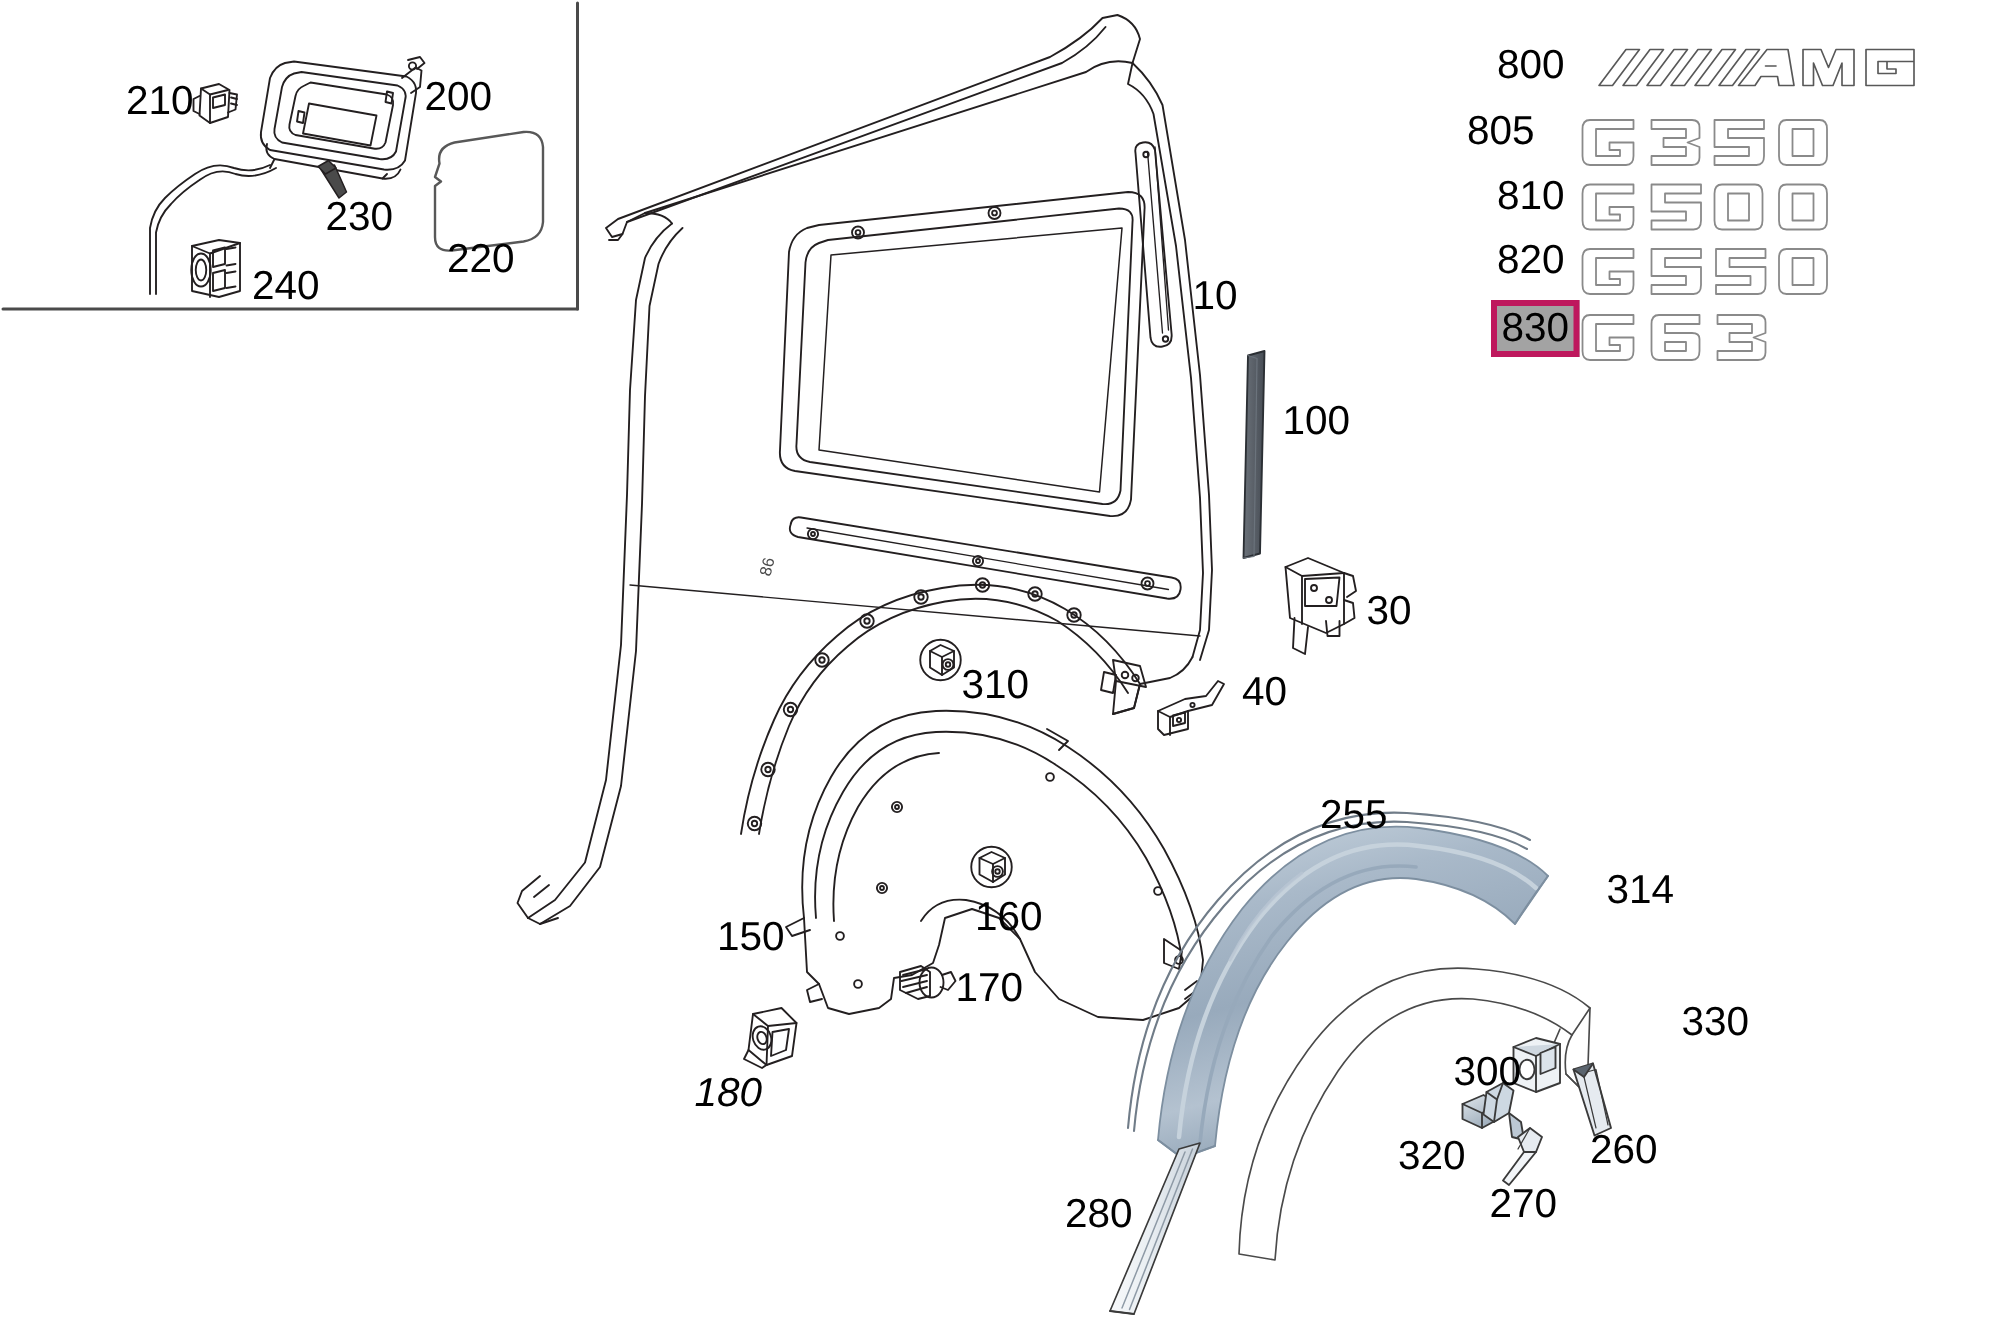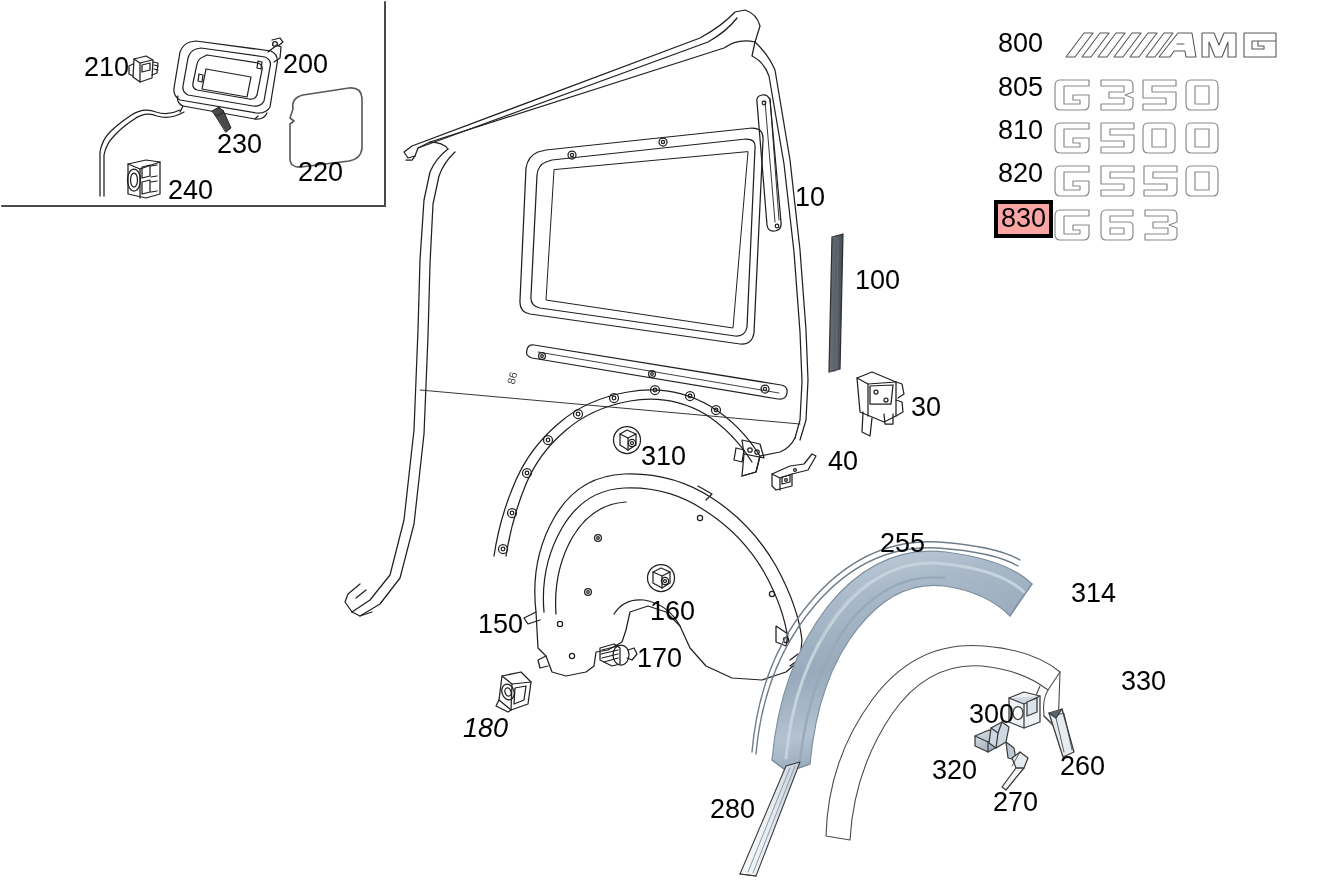--- a/index.html
+++ b/index.html
@@ -27,23 +27,23 @@
     position: absolute;
     font-family: "Liberation Sans", sans-serif;
     font-size: 27px;
     font-weight: 400;
     color: #000000;
     letter-spacing: 0px;
     white-space: nowrap;
     line-height: 1;
   }
   .callout.highlight {
-    border: 4px solid #000000;
+    border: 4px solid #be185d;
     padding: 1px 3px 2px 3px;
-    background: #fca5a5;
+    background: #a3a3a3;
     line-height: 1;
   }
   .tiny-mark {
     position: absolute;
     font-family: "Liberation Sans", sans-serif;
     font-size: 11px;
     color: #4a4a4a;
     transform: rotate(-76deg);
   }
 </style>
@@ -480,18 +480,18 @@
   <div class="callout" style="left:1121px; top:668px;">330</div>
   <div class="callout" style="left:637px;  top:645px;">170</div>
   <div class="callout" style="left:969px;  top:701px;">300</div>
   <div class="callout" style="left:463px;  top:715px;font-style:italic;">180</div>
   <div class="callout" style="left:1060px; top:753px;">260</div>
   <div class="callout" style="left:932px;  top:757px;">320</div>
   <div class="callout" style="left:993px;  top:789px;">270</div>
   <div class="callout" style="left:710px;  top:796px;">280</div>
 
   <div class="callout" style="left:998px; top:30px;">800</div>
-  <div class="callout" style="left:998px; top:74px;text-align:center;">805</div>
+  <div class="callout" style="left:978px; top:74px;text-align:center;">805</div>
   <div class="callout" style="left:998px; top:117px;">810</div>
   <div class="callout" style="left:998px; top:160px;">820</div>
   <div class="callout highlight" style="left:994px; top:200px;">830</div>
 
 </div>
 
 </body></html>

